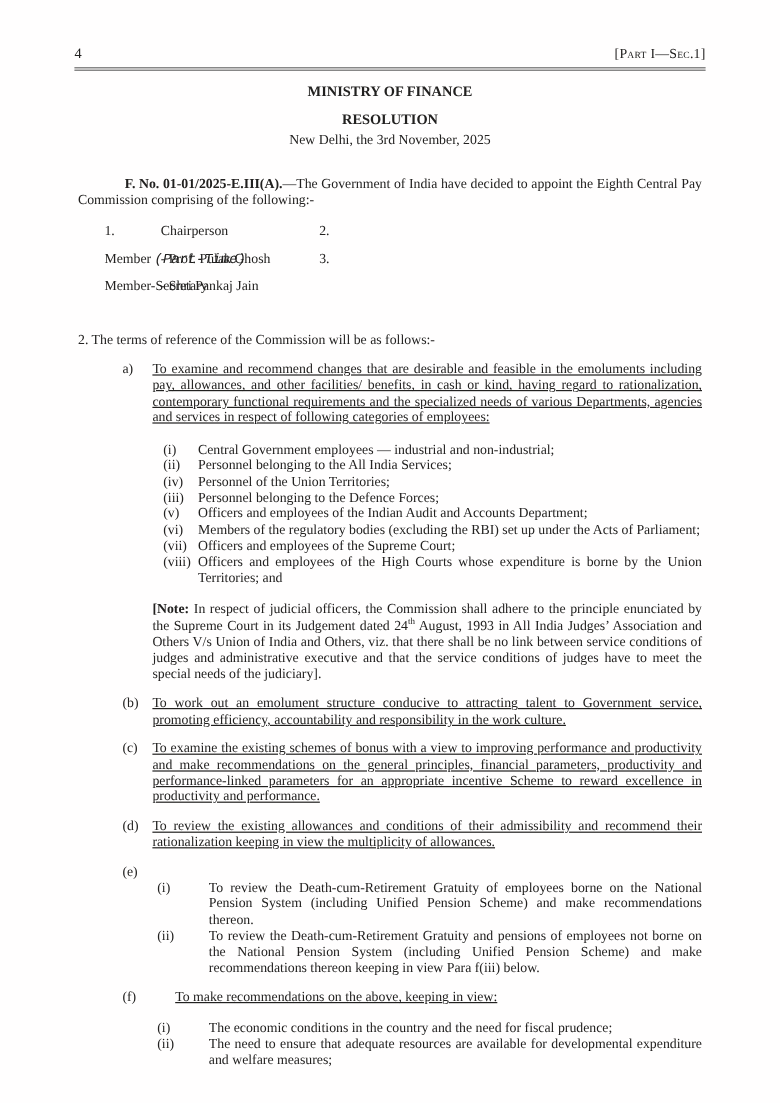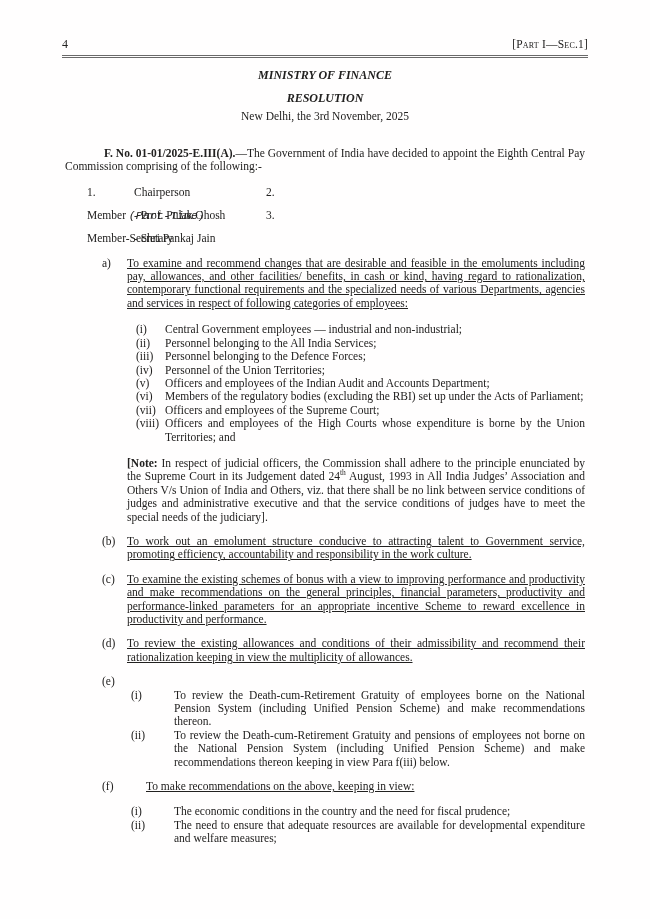--- a/index.html
+++ b/index.html
@@ -22,21 +22,21 @@
     justify-content: space-between;
     align-items: baseline;
     margin: 0 -3px;
     border-bottom: 3px double #6a6a6a;
     padding-bottom: 4px;
   }
   .gz-header .pageno { font-size: 12px; }
   .gz-header .title { font-size: 11.5px; letter-spacing: 0.4px; }
   .gz-header .part { font-size: 11.5px; font-variant: small-caps; letter-spacing: 0.2px; font-family: Liberation Serif, serif; }
   .b { font-weight: bold; }
-  .heading-line { font-size: 12px; font-weight: bold; text-align: center; margin-top: 9px; font-style: italic; }
+  .heading-line { font-size: 12px; font-weight: bold; text-align: center; margin-top: 9px; }
   .heading-line.first { margin-top: 11px; }
   .dateline { text-align: center; margin-top: 5px; }
 
   p.intro {
     margin: 23px 0 0 0;
     text-indent: 39px;
     text-align: justify;
   }
 
   .members { margin: 13px 0 0 22px; display: grid; grid-template-columns: 47px 132px 1fr; row-gap: 9.5px; }
@@ -93,42 +93,43 @@
 
     <span class="cell">2.</span>
     <span class="cell"><span>Member</span> <i>(Part-Time)</i></span>
     <span class="cell">- Prof. Pulak Ghosh</span>
 
     <span class="cell">3.</span>
     <span class="cell"><span>Member-Secretary</span> <i></i></span>
     <span class="cell">- Shri Pankaj Jain</span>
   </div>
 
+  <div class="terms-heading">2. The terms of reference of the Commission will be as follows:-</div>
 
   <div class="titem">
     <span class="lbl">a)</span>
     <span class="txt">To examine and recommend changes that are desirable and feasible in the emoluments  including pay, allowances, and other facilities/ benefits, in cash or kind, having regard to rationalization, contemporary functional requirements and the specialized needs of various Departments, agencies and services in respect of following categories of employees:</span>
   </div>
 
   <div class="rsub">
     <div class="row">
         <span class="lbl">(i)</span>
         <span class="txt">Central Government employees — industrial and non-industrial;</span>
       </div>
     <div class="row">
         <span class="lbl">(ii)</span>
         <span class="txt">Personnel belonging to the All India Services;</span>
       </div>
     <div class="row">
+        <span class="lbl">(iv)</span>
+        <span class="txt">Personnel of the Union Territories;</span>
+      </div>
+    <div class="row">
         <span class="lbl">(iii)</span>
         <span class="txt">Personnel belonging to the Defence Forces;</span>
-      </div>
-    <div class="row">
-        <span class="lbl">(iv)</span>
-        <span class="txt">Personnel of the Union Territories;</span>
       </div>
     <div class="row">
         <span class="lbl">(v)</span>
         <span class="txt">Officers and employees of the Indian Audit and Accounts Department;</span>
       </div>
     <div class="row">
         <span class="lbl">(vi)</span>
         <span class="txt">Members of the regulatory bodies (excluding the RBI) set up under the Acts of Parliament;</span>
       </div>
     <div class="row">

